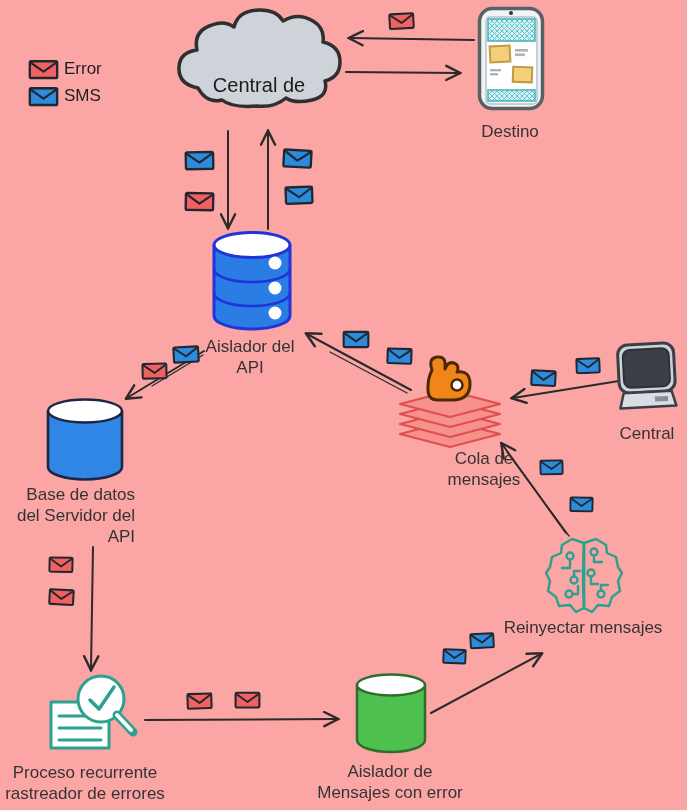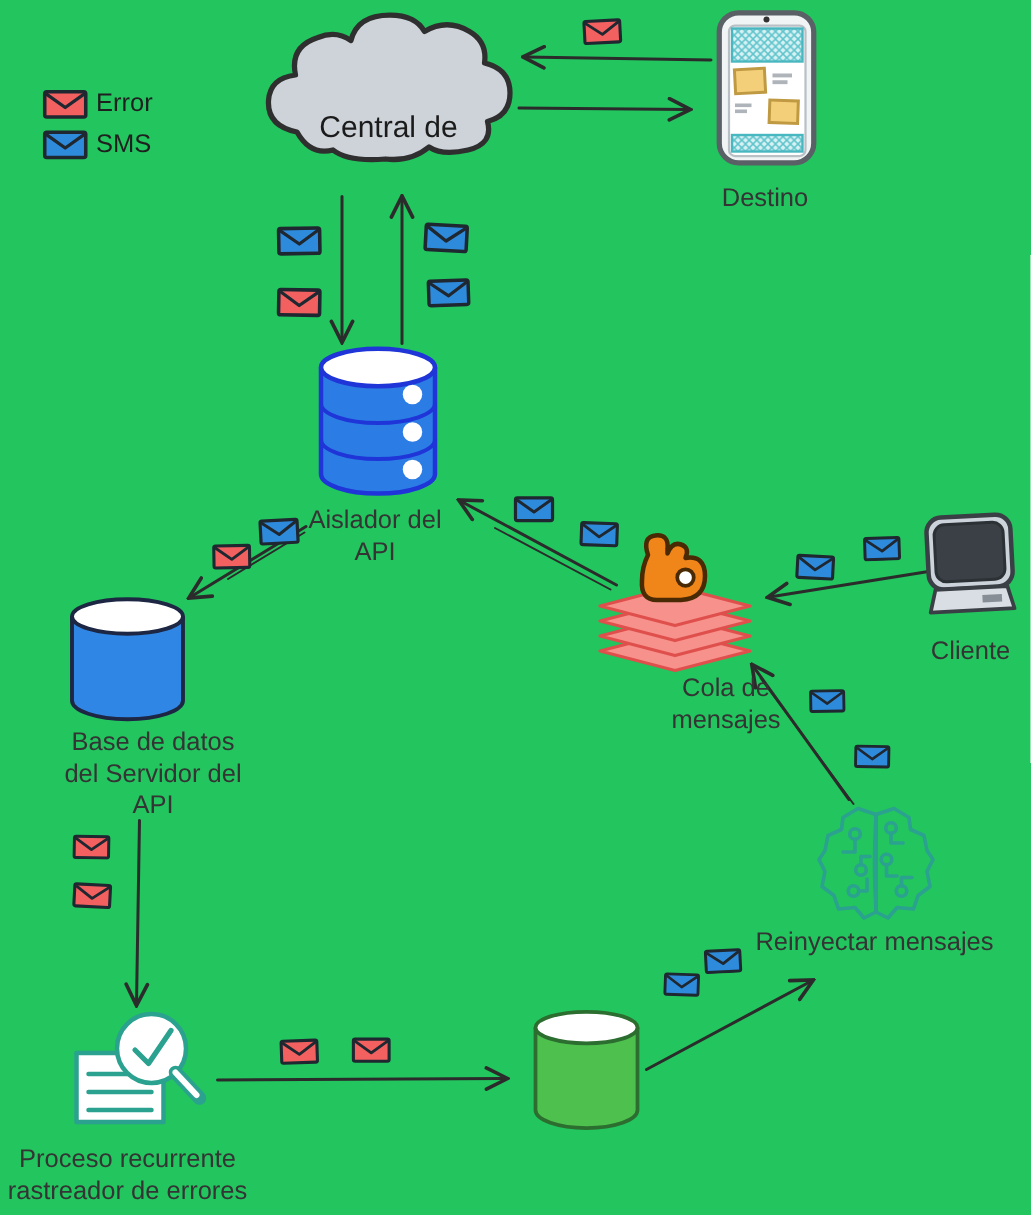--- a/index.html
+++ b/index.html
@@ -1,16 +1,16 @@
 <!DOCTYPE html>
 <html><head>
 <meta charset="utf-8">
 <style>
   html,body{margin:0;padding:0;background:#ffffff;}
-  .canvas{position:relative;width:687px;height:810px;background:#22c55e;overflow:hidden;
+  .canvas{position:relative;width:687px;height:810px;background:#fca5a5;overflow:hidden;
           font-family:"Liberation Sans", sans-serif;color:#2e2e2e;}
   .layer{position:absolute;left:0;top:0;width:687px;height:810px;}
   .node{position:absolute;}
   .lbl{position:absolute;text-align:center;font-size:17px;line-height:21px;color:#343434;
        transform:translateX(-50%);white-space:nowrap;}
   .cloud-lbl{position:absolute;text-align:center;font-size:20px;line-height:24px;color:#1b1b1b;}
   .envelope{position:absolute;display:block;}
   .envelope svg{display:block;width:100%;height:auto;}
   .legend{position:absolute;left:28px;top:58px;}
   .legend-row{display:flex;align-items:center;gap:5px;margin-bottom:5px;}
@@ -112,21 +112,21 @@
     <div>Aislador del</div>
     <div>API</div>
   </div>
 
   <div class="node" style="left:44px;top:397px;width:82px;height:86px;">
     <svg viewBox="0 0 82 86" width="82" height="86">
       <path d="M4,14 V70 a37,12.5 0 0 0 74,0 V14" stroke-width="2.6" fill="#2f86e4" stroke="#1d2743"></path>
       <ellipse cx="41" cy="14" rx="37" ry="11.5" fill="#ffffff" stroke-width="2.6" stroke="#1d2743"></ellipse>
     </svg>
   </div>
-  <div class="lbl" style="left:102px;top:484px;">
+  <div class="lbl" style="left:76px;top:484px;text-align:right;">
     <div>Base de datos</div>
     <div>del Servidor del</div>
     <div>API</div>
   </div>
 
   <div class="node" style="left:395px;top:389px;width:110px;height:60px;">
     <svg viewBox="0 0 110 60" width="110" height="60">
       <g stroke-width="2.2" stroke-linejoin="round" fill="#f7918c" stroke="#df504d">
         <path d="M5,45 L55,32 L105,45 L55,58 Z"></path>
         <path d="M5,35 L55,22 L105,35 L55,48 Z"></path>
@@ -148,21 +148,21 @@
 
   <div class="node" style="left:616px;top:341px;width:62px;height:78px;">
     <svg viewBox="0 0 62 78" width="62" height="78" style="transform:rotate(-3deg);">
       <rect x="3" y="3" width="56" height="48" rx="10" fill="#ccd3da" stroke="#3a3f45" stroke-width="3"></rect>
       <rect x="8" y="8" width="46" height="38" rx="7" fill="#3b4046" stroke="#2c3136" stroke-width="2"></rect>
       <path d="M7,51 L55,51 L59,66 L3,66 Z" fill="#d9dee4" stroke="#3a3f45" stroke-width="2.5" stroke-linejoin="round"></path>
       <rect x="38" y="56" width="13" height="5" fill="#878e96"></rect>
     </svg>
   </div>
   <div class="lbl" style="left:647px;top:423px;">
-    <div>Cliente</div>
+    <div>Central</div>
   </div>
 
   <div class="node" style="left:544px;top:537px;width:80px;height:78px;">
     <svg viewBox="0 0 80 78" width="80" height="78">
       <g fill="none" stroke-width="2.4" stroke-linejoin="round" stroke-linecap="round" stroke="#2ba18f">
         <path d="M40,6 L28,2 L18,8 L17,16 L8,20 L6,30 L2,36 L6,44 L4,54 L12,60 L15,69 L26,68 L32,75 L40,71 Z"></path>
         <path d="M40,6 L52,2 L62,8 L63,16 L72,20 L74,30 L78,36 L74,44 L76,54 L68,60 L65,69 L54,68 L48,75 L40,71 Z"></path>
         <path d="M40,8 Q38,40 40,69"></path>
         <circle cx="26" cy="19" r="3.5"></circle>
         <path d="M26,22.5 L26,31 L18,31"></path>
@@ -182,20 +182,24 @@
   <div class="lbl" style="left:583px;top:617px;">
     <div>Reinyectar mensajes</div>
   </div>
 
   <div class="node" style="left:353px;top:672px;width:76px;height:84px;">
     <svg viewBox="0 0 76 84" width="76" height="84">
       <path d="M4,13 V68 a34,12 0 0 0 68,0 V13" stroke-width="2.5" fill="#4ec04e" stroke="#2c6e2f"></path>
       <ellipse cx="38" cy="13" rx="34" ry="10.5" fill="#ffffff" stroke-width="2.5" stroke="#2c6e2f"></ellipse>
     </svg>
   </div>
+  <div class="lbl" style="left:390px;top:761px;">
+    <div>Aislador de</div>
+    <div>Mensajes con error</div>
+  </div>
 
   <div class="node" style="left:46px;top:674px;width:94px;height:80px;">
     <svg viewBox="0 0 94 80" width="94" height="80">
       <g fill="none" stroke-width="3" stroke-linejoin="round" stroke-linecap="round" stroke="#2ba18f">
         <rect x="5" y="28" width="58" height="46" fill="#ffffff"></rect>
         <path d="M13,42 L55,42 M13,54 L55,54 M13,66 L55,66"></path>
       </g>
       <circle cx="55" cy="25" r="23" fill="#ffffff" stroke-width="3" stroke="#2ba18f"></circle>
       <path d="M44,26 L53,35 L68,13" fill="none" stroke-width="3.5" stroke-linecap="round" stroke-linejoin="round" stroke="#2ba18f"></path>
       <line x1="71" y1="41" x2="87" y2="58" stroke-width="9" stroke-linecap="round" stroke="#2ba18f"></line>

